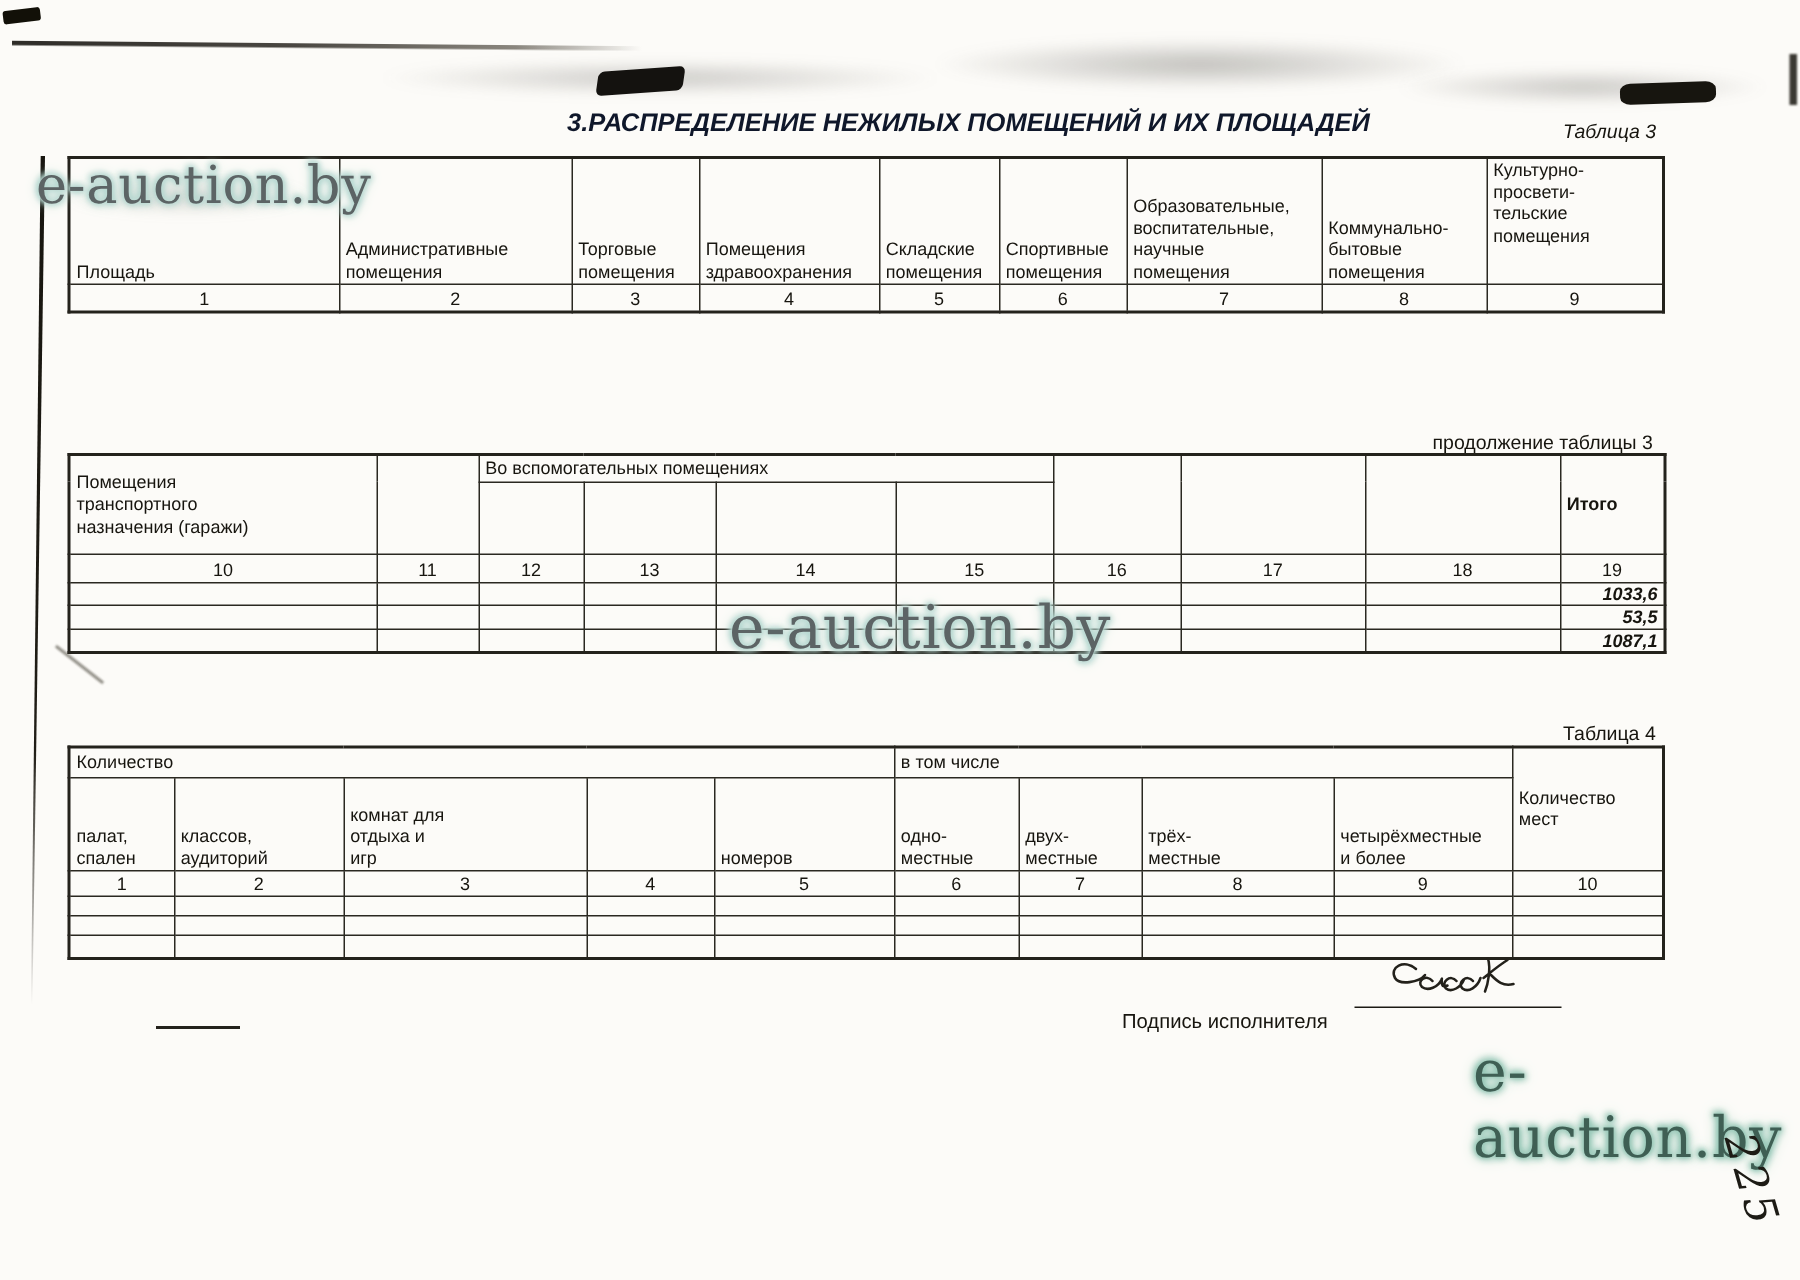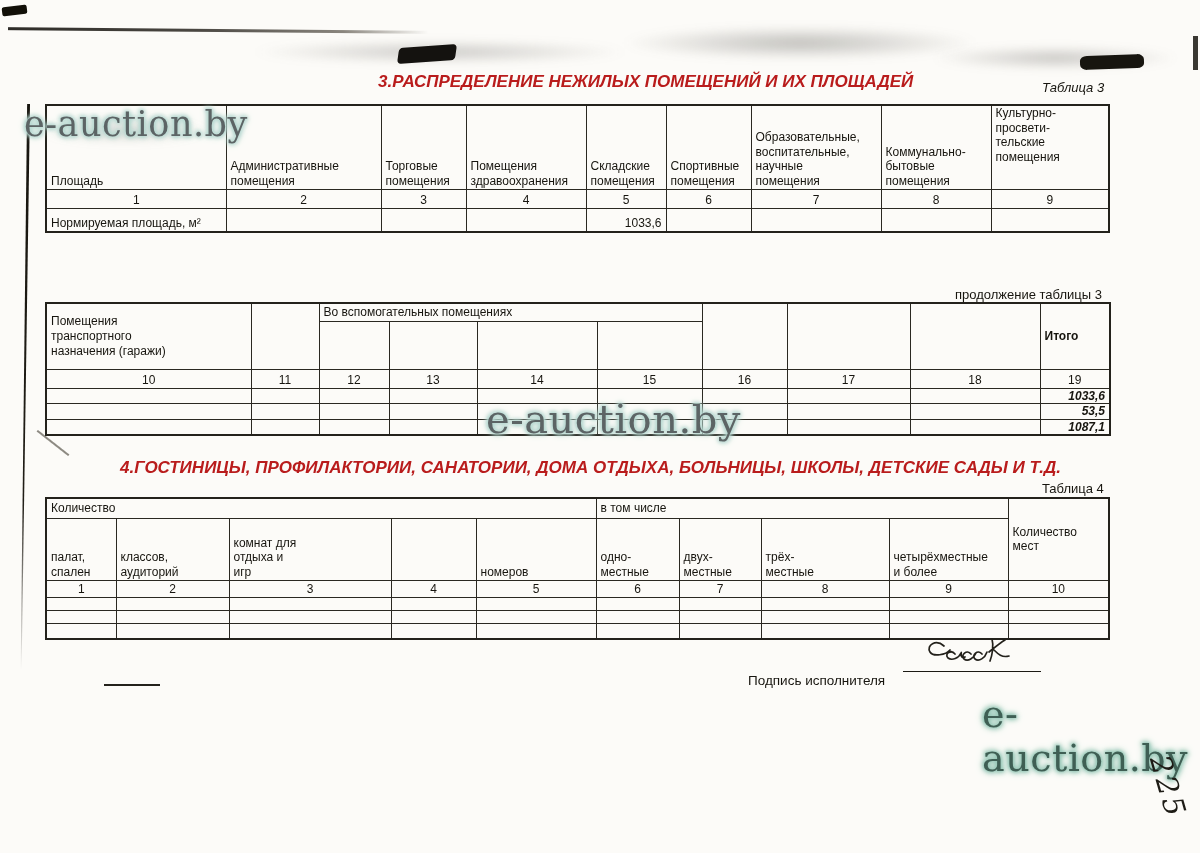--- a/index.html
+++ b/index.html
@@ -23,21 +23,21 @@
 
   
   .wm{font-family:"DejaVu Serif",serif;color:#5c6465;letter-spacing:0.5px;
       text-shadow:0 0 2px #c2ddd7,0 0 5px #aed4cc,1px 1px 4px #b7d8d1,-1px -1px 4px #b7d8d1,0 0 9px #bfdcd5;}
   .wm1{left:24px;top:104px;font-size:35px;}
   .wm2{left:486px;top:396px;font-size:40px;}
   .wm3{left:982px;top:692px;font-size:38px;color:#3f5f54;
        text-shadow:0 0 2px #9cc9ba,0 0 6px #8cc2b1,1px 1px 4px #9ccab9,-1px -1px 4px #9ccab9,0 0 10px #a7d0c1;}
 
   
-  .h-sec{font-weight:bold;font-style:italic;font-size:17px;white-space:nowrap;color:#b91c1c;}
+  .h-sec{font-weight:bold;font-style:italic;font-size:17px;white-space:nowrap;color:#0f172a;}
   .tab-label{font-size:13px;white-space:nowrap;color:#17150f;}
 
   
   table.doc{border-collapse:collapse;table-layout:fixed;position:absolute;border:2px solid #24221c;}
   table.doc td{border:1.5px solid #2a2821;font-size:12px;line-height:1.22;color:#17150f;padding:0 4px;overflow:hidden;vertical-align:bottom;}
   .pre{white-space:pre-line;}
   .vm{vertical-align:middle !important;}
   .vt{vertical-align:top !important;}
   .ctr{text-align:left;}
   .numrow td{text-align:center;font-size:12.5px;vertical-align:middle;}
@@ -115,31 +115,20 @@
     <tr class="numrow" style="height:19px">
       <td>1</td>
       <td>2</td>
       <td>3</td>
       <td>4</td>
       <td>5</td>
       <td>6</td>
       <td>7</td>
       <td>8</td>
       <td>9</td>
-    </tr>
-    <tr style="height:24px">
-      <td class="lbl">Нормируемая площадь, м²</td>
-      <td></td>
-      <td></td>
-      <td></td>
-      <td class="val">1033,6</td>
-      <td></td>
-      <td></td>
-      <td></td>
-      <td></td>
     </tr>
   </tbody>
     </table>
 
   <div class="abs tab-label" style="left:955px;top:287px;">продолжение таблицы 3</div>
 
   <table class="doc" style="left:45px;top:302px;width:1064px;">
     <colgroup>
       <col style="width:205px">
         <col style="width:68px">
@@ -217,21 +206,20 @@
           <td></td>
       <td></td>
       <td class="tot">1087,1</td>
     </tr>
   </tbody>
     </table>
 
   <div class="abs wm wm1">e-auction.by</div>
   <div class="abs wm wm2">e-auction.by</div>
 
-  <div class="abs h-sec" style="left:120px;top:458px;">4.ГОСТИНИЦЫ, ПРОФИЛАКТОРИИ, САНАТОРИИ, ДОМА ОТДЫХА, БОЛЬНИЦЫ, ШКОЛЫ, ДЕТСКИЕ САДЫ И Т.Д.</div>
   <div class="abs tab-label" style="left:1042px;top:481px;">Таблица 4</div>
 
   <table class="doc" style="left:45px;top:497px;width:1063px;">
     <colgroup>
       <col style="width:70px">
         <col style="width:113px">
         <col style="width:162px">
         <col style="width:85px">
         <col style="width:120px">
       <col style="width:83px">

